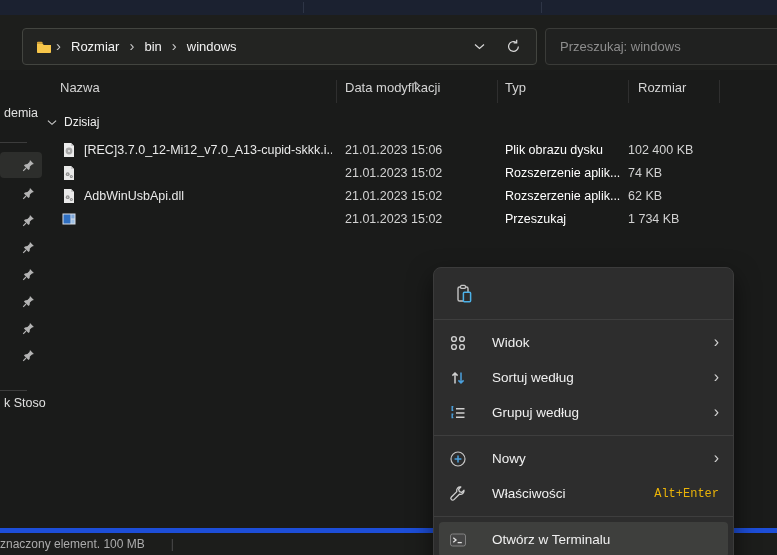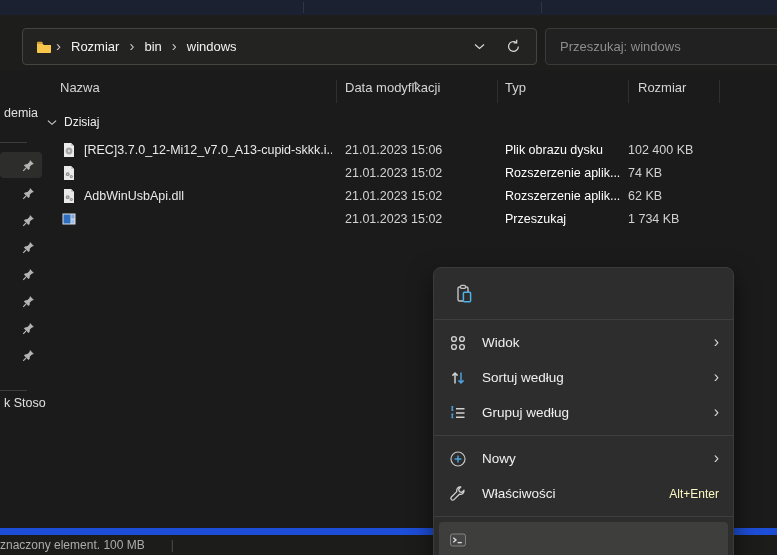--- a/index.html
+++ b/index.html
@@ -61,27 +61,27 @@
   }
   .menu-icon-row{height:40px;display:flex;align-items:center;padding-left:12px;}
   .menu-icon-btn{width:36px;height:34px;display:flex;align-items:center;justify-content:center;border-radius:4px;}
   .menu-divider{height:1px;background:#3e3e3e;margin:5px 0;}
   .menu-item{
     display:flex;align-items:center;height:35px;margin:0 5px;padding:0 9px 0 10px;
     border-radius:4px;position:relative;
   }
   .menu-item.hover{background:#3e3f3d;}
   .menu-item .mi-icon{width:18px;height:18px;display:flex;flex:0 0 auto;}
-  .menu-item .mi-label{margin-left:15px;font-size:13.5px;color:#f0f0f0;white-space:nowrap;}
+  .menu-item .mi-label{margin-left:25px;font-size:13.5px;color:#f0f0f0;white-space:nowrap;}
   .menu-item .mi-chevron{margin-left:auto;color:#cfcfcf;font-size:16px;line-height:1;transform:translateY(-1px);}
-  .menu-item .mi-shortcut{margin-left:auto;color:#fef9c3;font-size:12px;}
+  .menu-item .mi-shortcut{margin-left:auto;color:#eab308;font-size:12px;font-family:Liberation Mono, monospace;}
   
   .status-bar{
     position:absolute;left:0;top:528px;width:777px;height:27px;background:#1c1d1b;
-    border-top:7px solid #1d4ed8;display:flex;align-items:center;font-size:12px;color:#acacac;
+    border-top:5px solid #1d4ed8;display:flex;align-items:center;font-size:12px;color:#acacac;
   }
   .status-sep{color:#4d4d4d;margin-left:26px;font-size:12px;}
 </style>
 </head>
 <body>
 
 <div id="root">
 
   <div class="title-strip">
     <div class="tab-sep" style="left:303px"></div>
@@ -336,20 +336,21 @@
     <div class="menu-divider"></div>
 
     <div class="menu-item hover">
       <span class="mi-icon">
         <svg width="18" height="18" viewBox="0 0 18 18">
             <rect x="1.5" y="3" width="15" height="12" rx="2" fill="#454545" stroke="#8a8a8a" stroke-width=".9"></rect>
             <path d="M4.3 6.8L7 9l-2.7 2.2" fill="none" stroke="#e2e2e2" stroke-width="1.3"></path>
             <path d="M8.6 11.6h4.2" stroke="#e2e2e2" stroke-width="1.3"></path>
           </svg>
       </span>
+      <span class="mi-label">Otwórz w Terminalu</span>
     </div>
   </div>
 
   <div class="status-bar">
     <span>znaczony element. 100 MB</span>
     <span class="status-sep">|</span>
   </div>
 
 </div>
 

